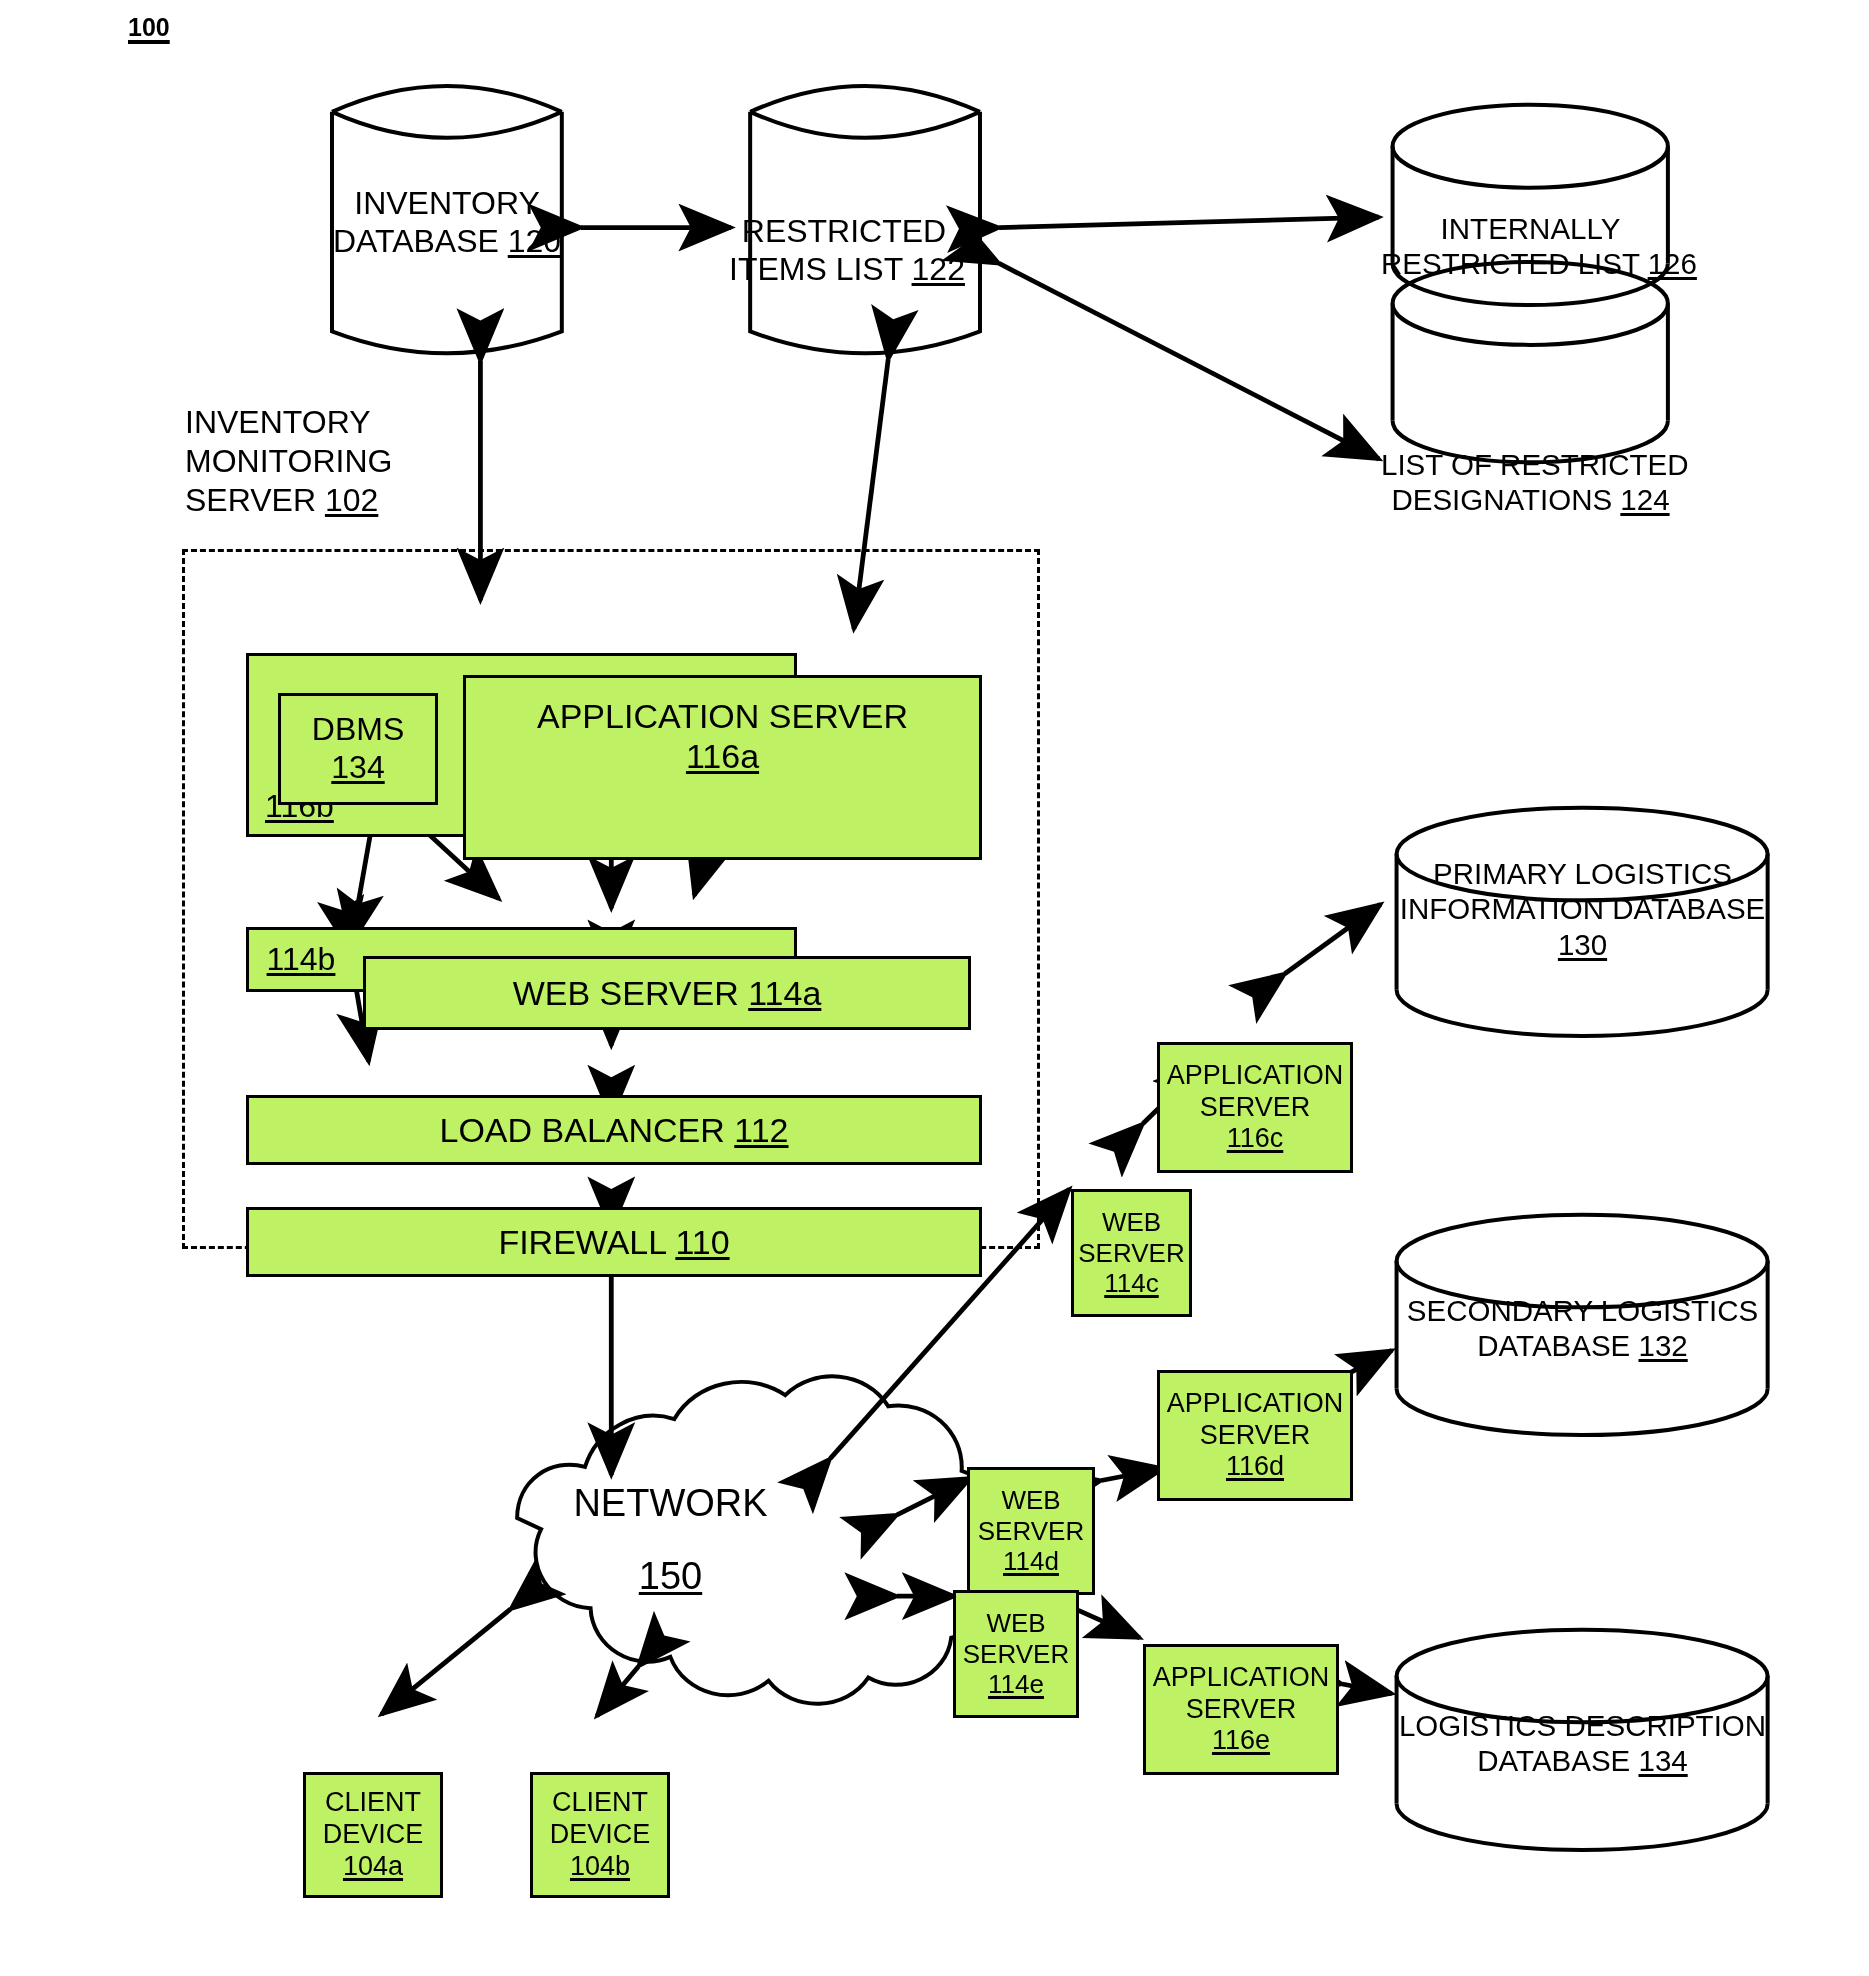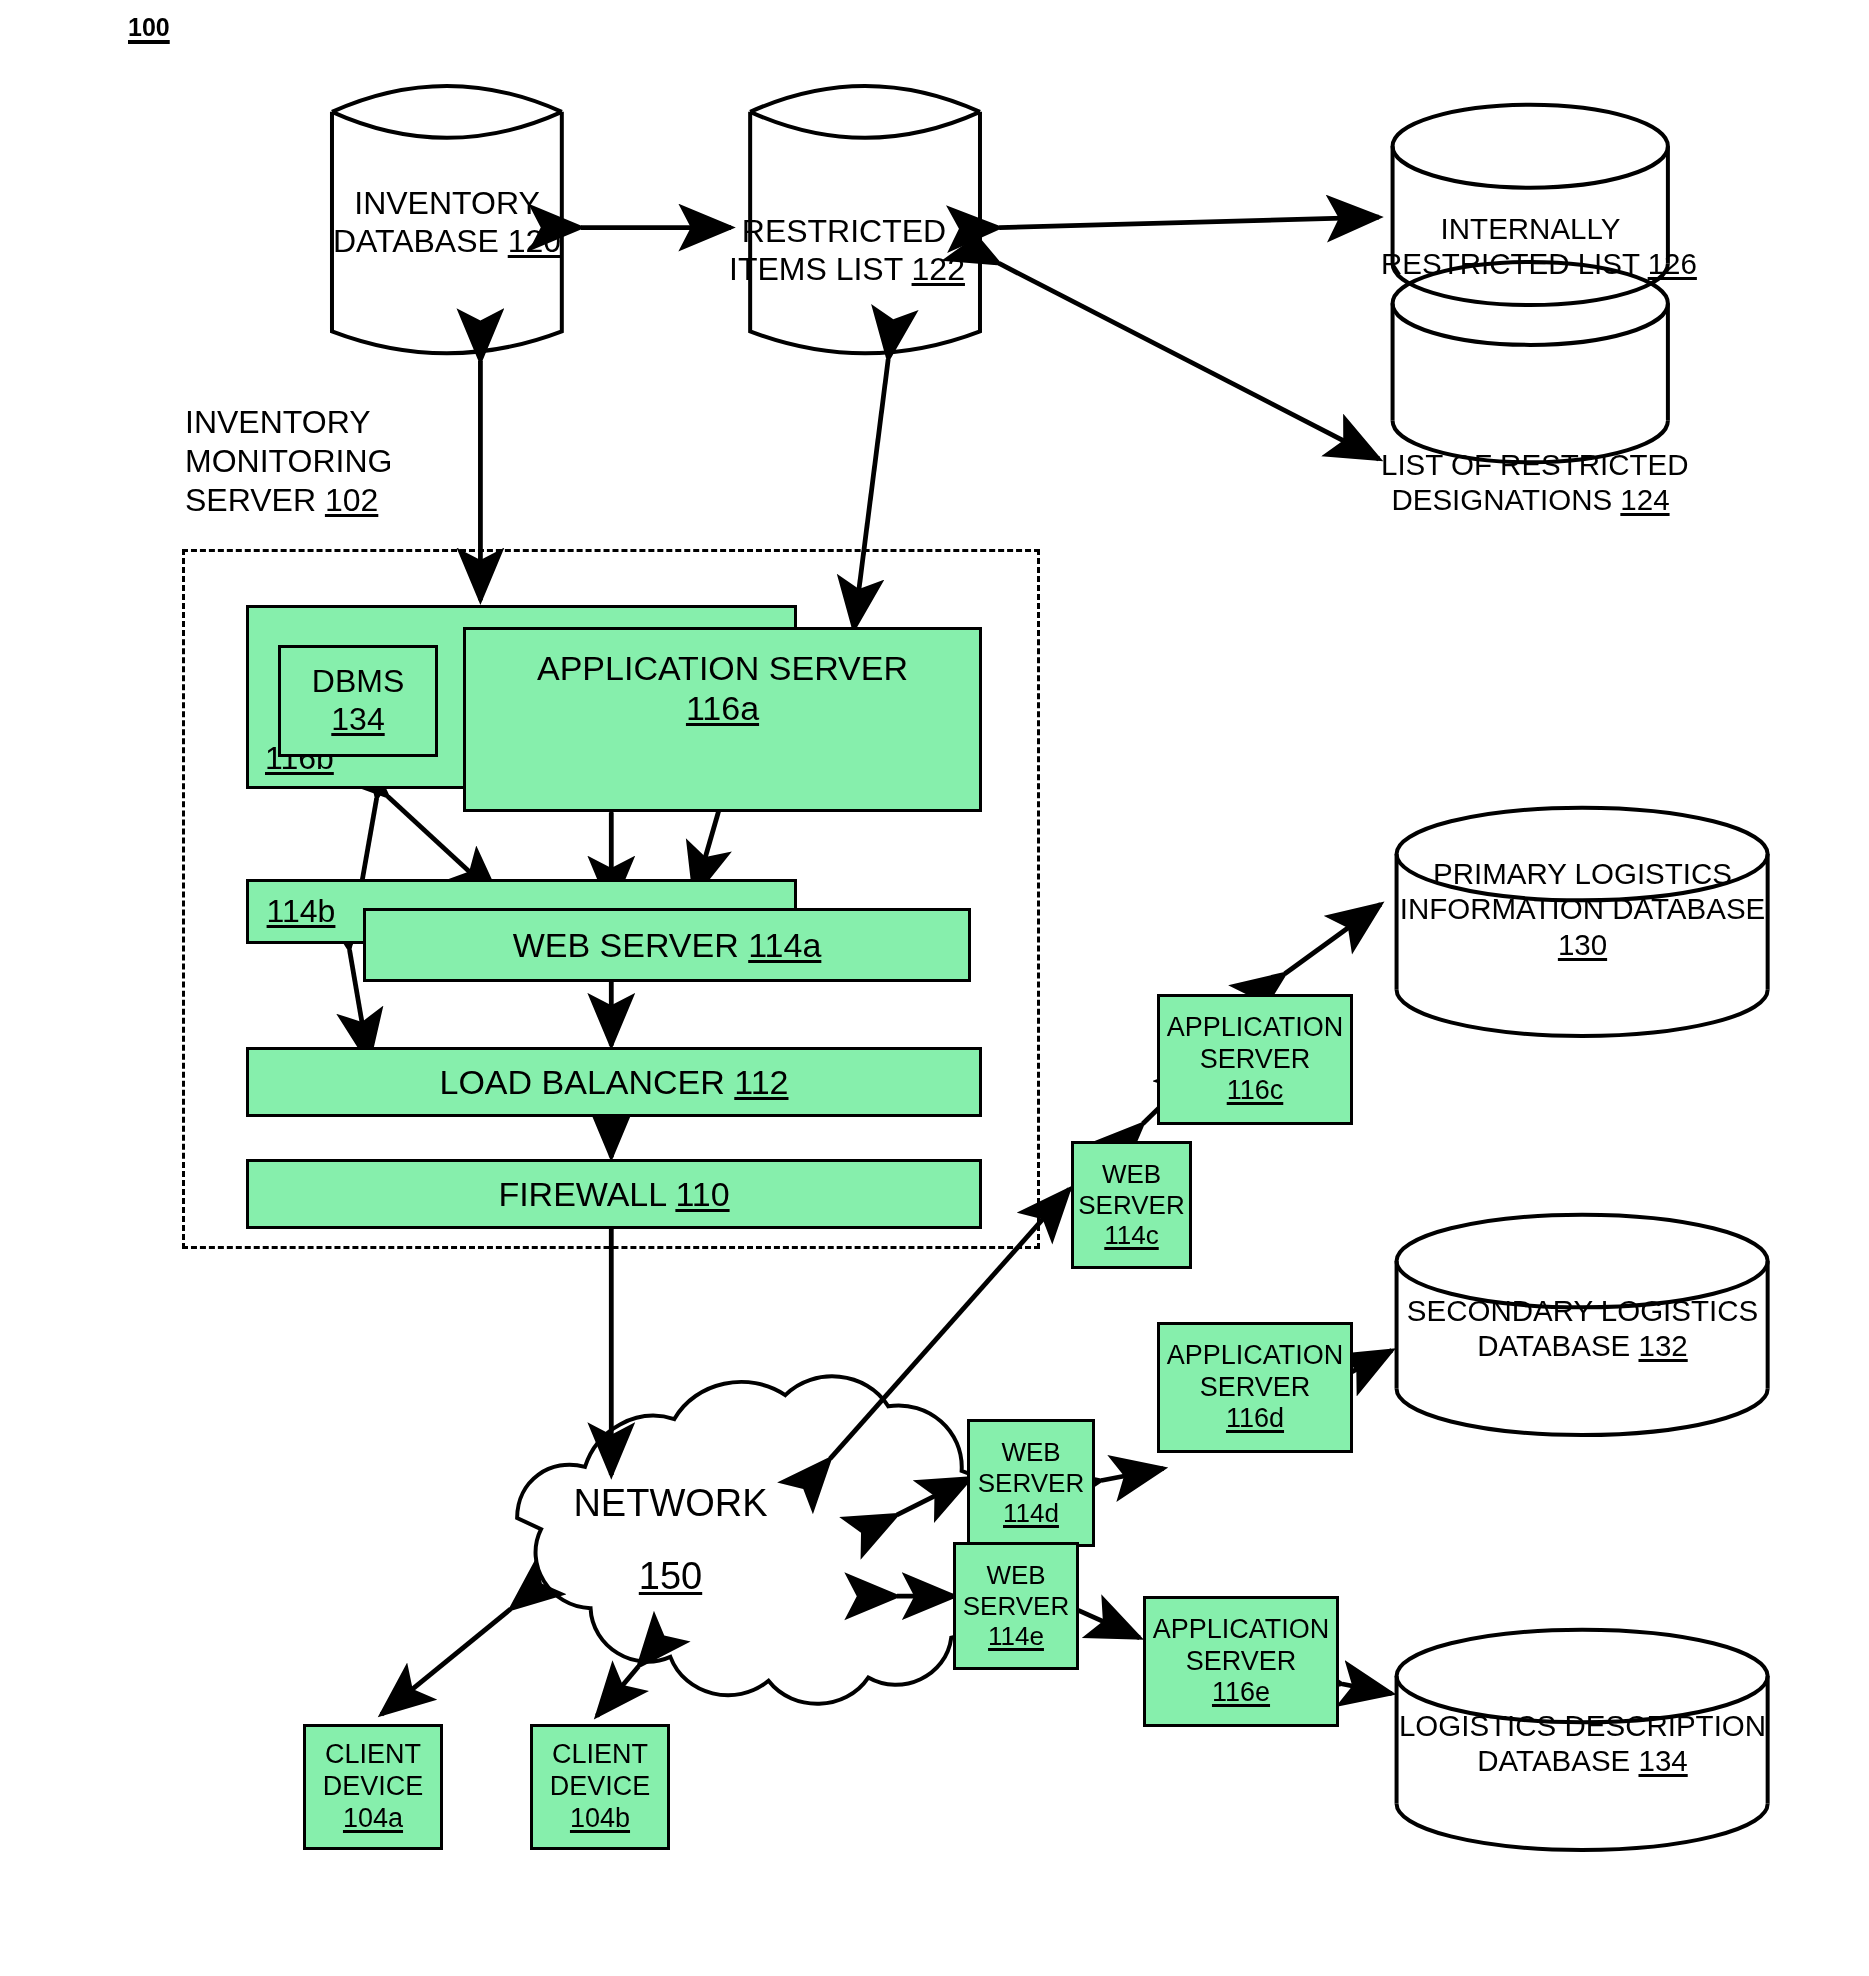--- a/index.html
+++ b/index.html
@@ -31,21 +31,22 @@
     box-sizing: border-box;
     display: flex;
     flex-direction: column;
     align-items: center;
     justify-content: center;
     text-align: center;
     line-height: 1.18;
   }
   .boxed {
     border: 3.2px solid #000;
-    background: #86efac;
+    background: #bef264;
+    margin-top: 48px;
   }
   .lbl {
     display: block;
     white-space: nowrap;
   }
   .ref {
     text-decoration: underline;
     text-underline-offset: 3.2px;
     text-decoration-thickness: 3.2px;
   }

